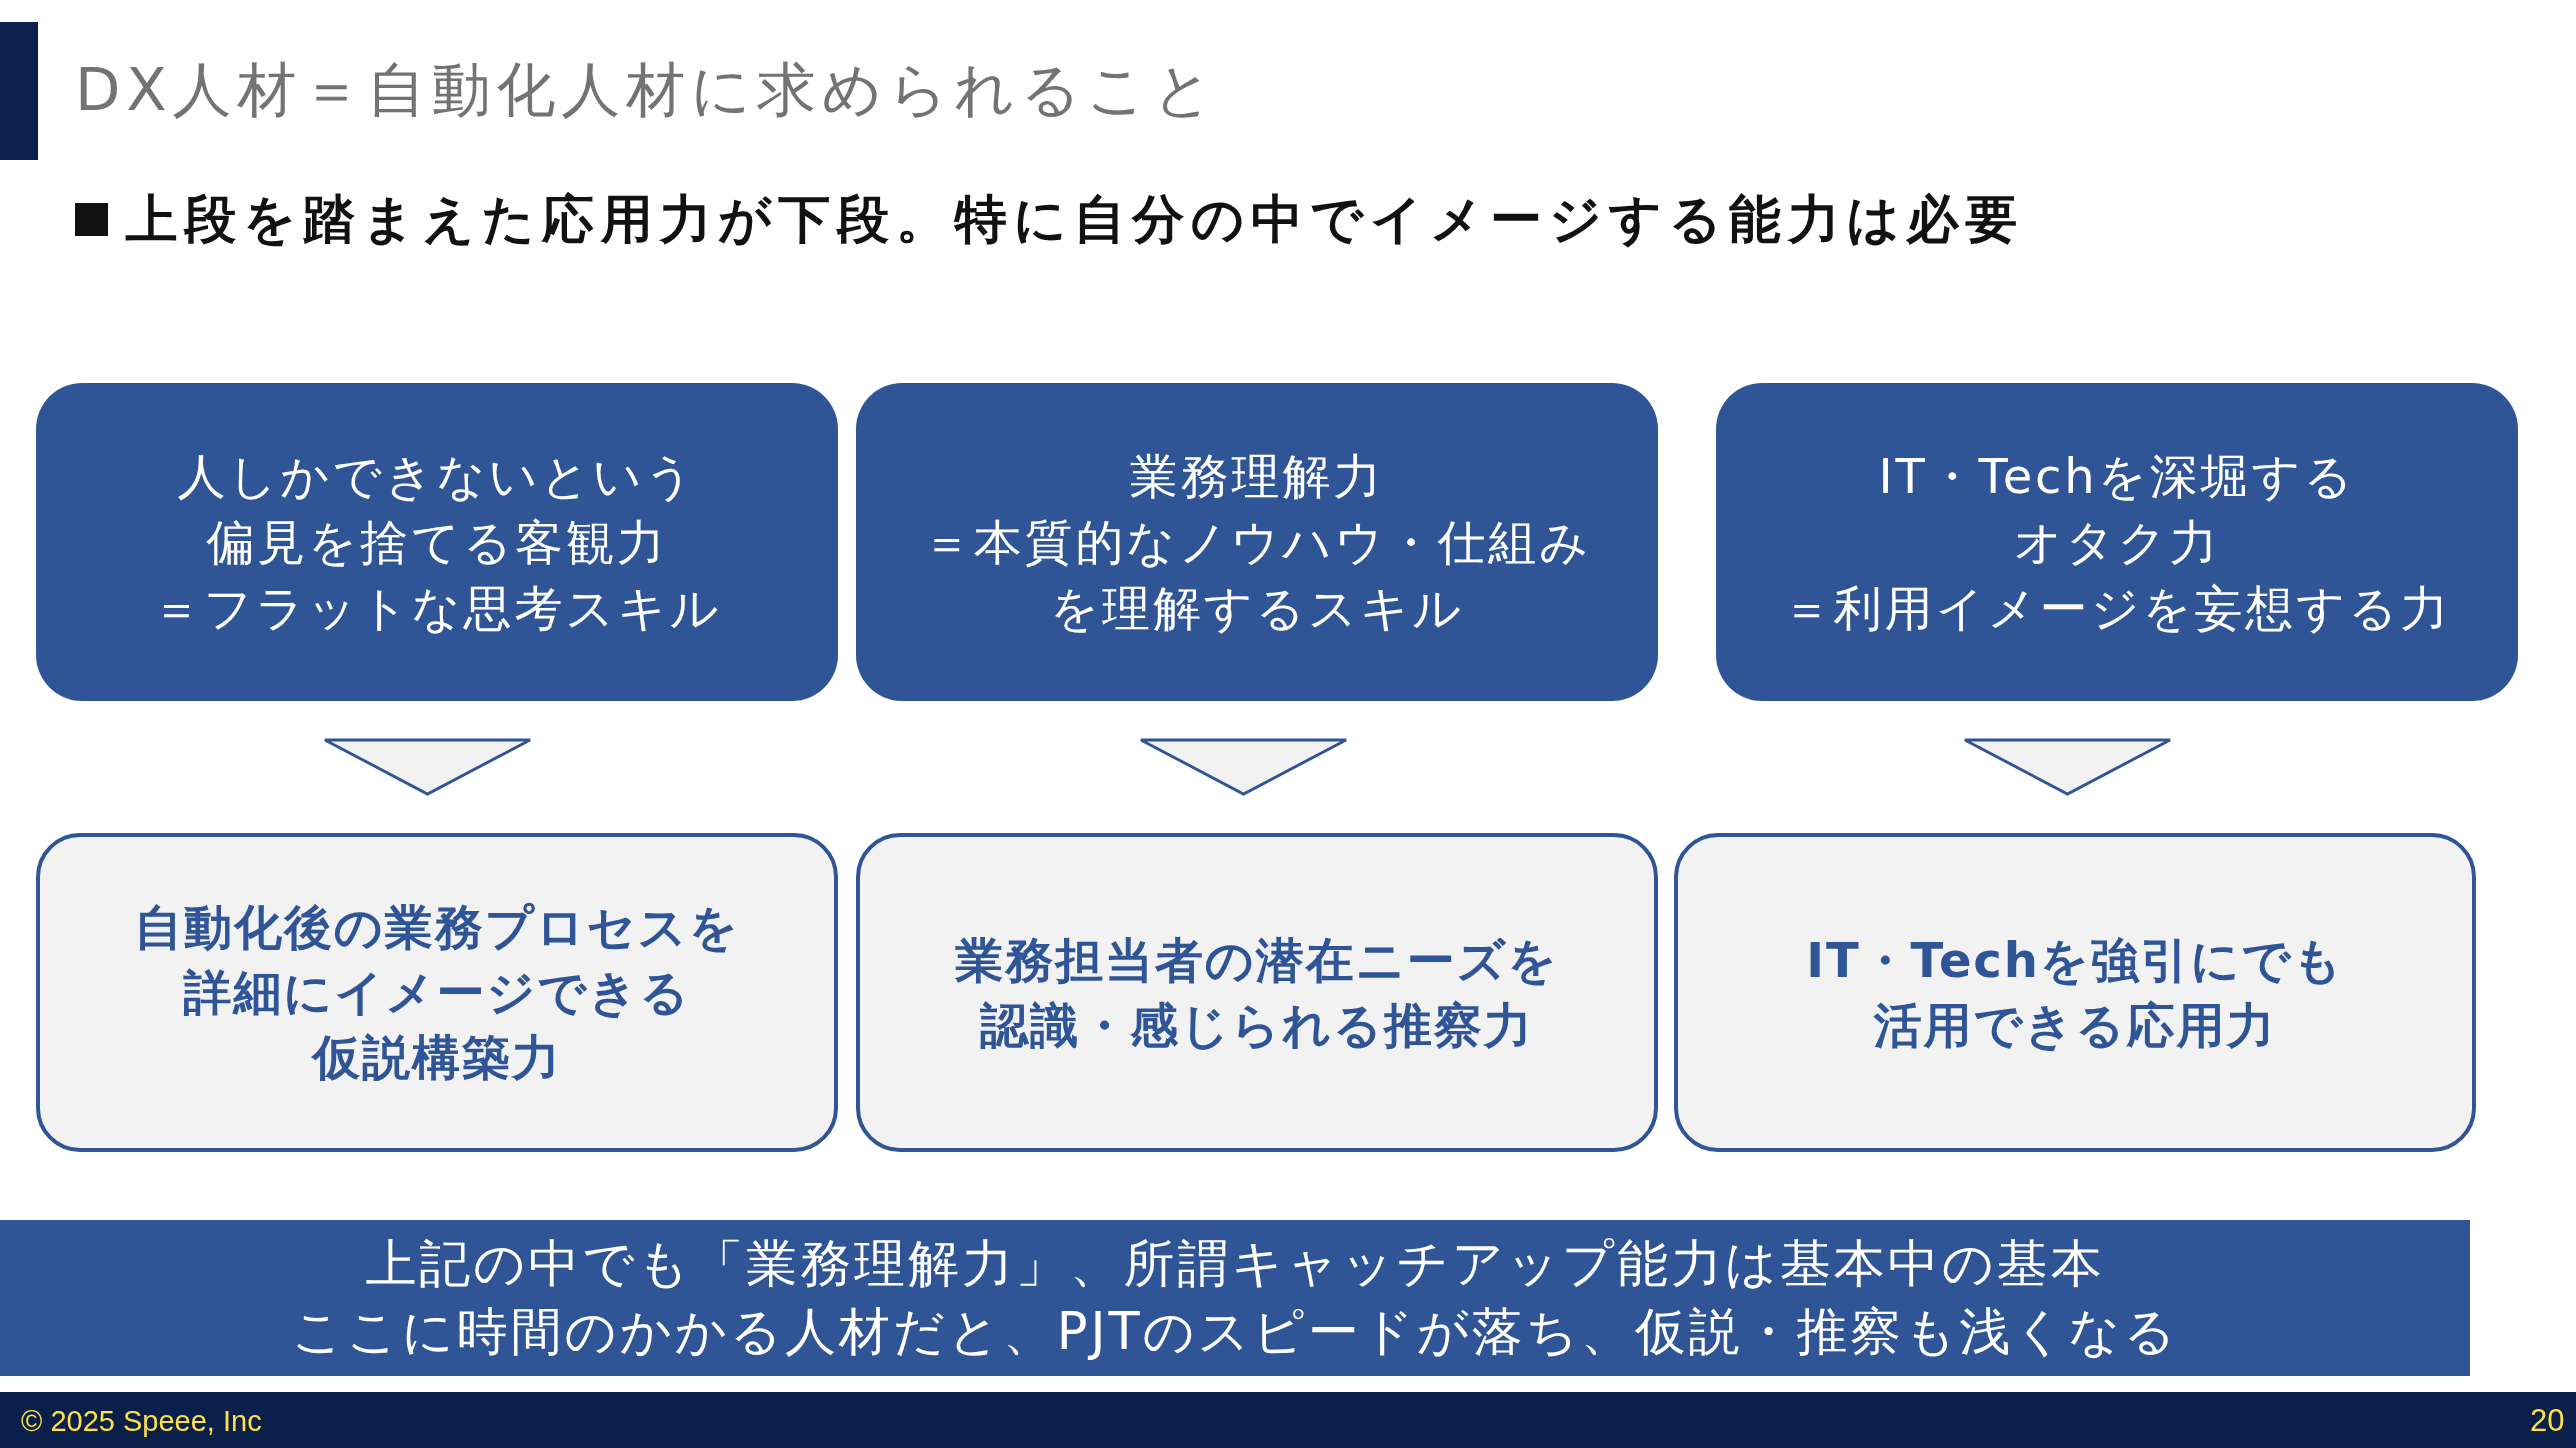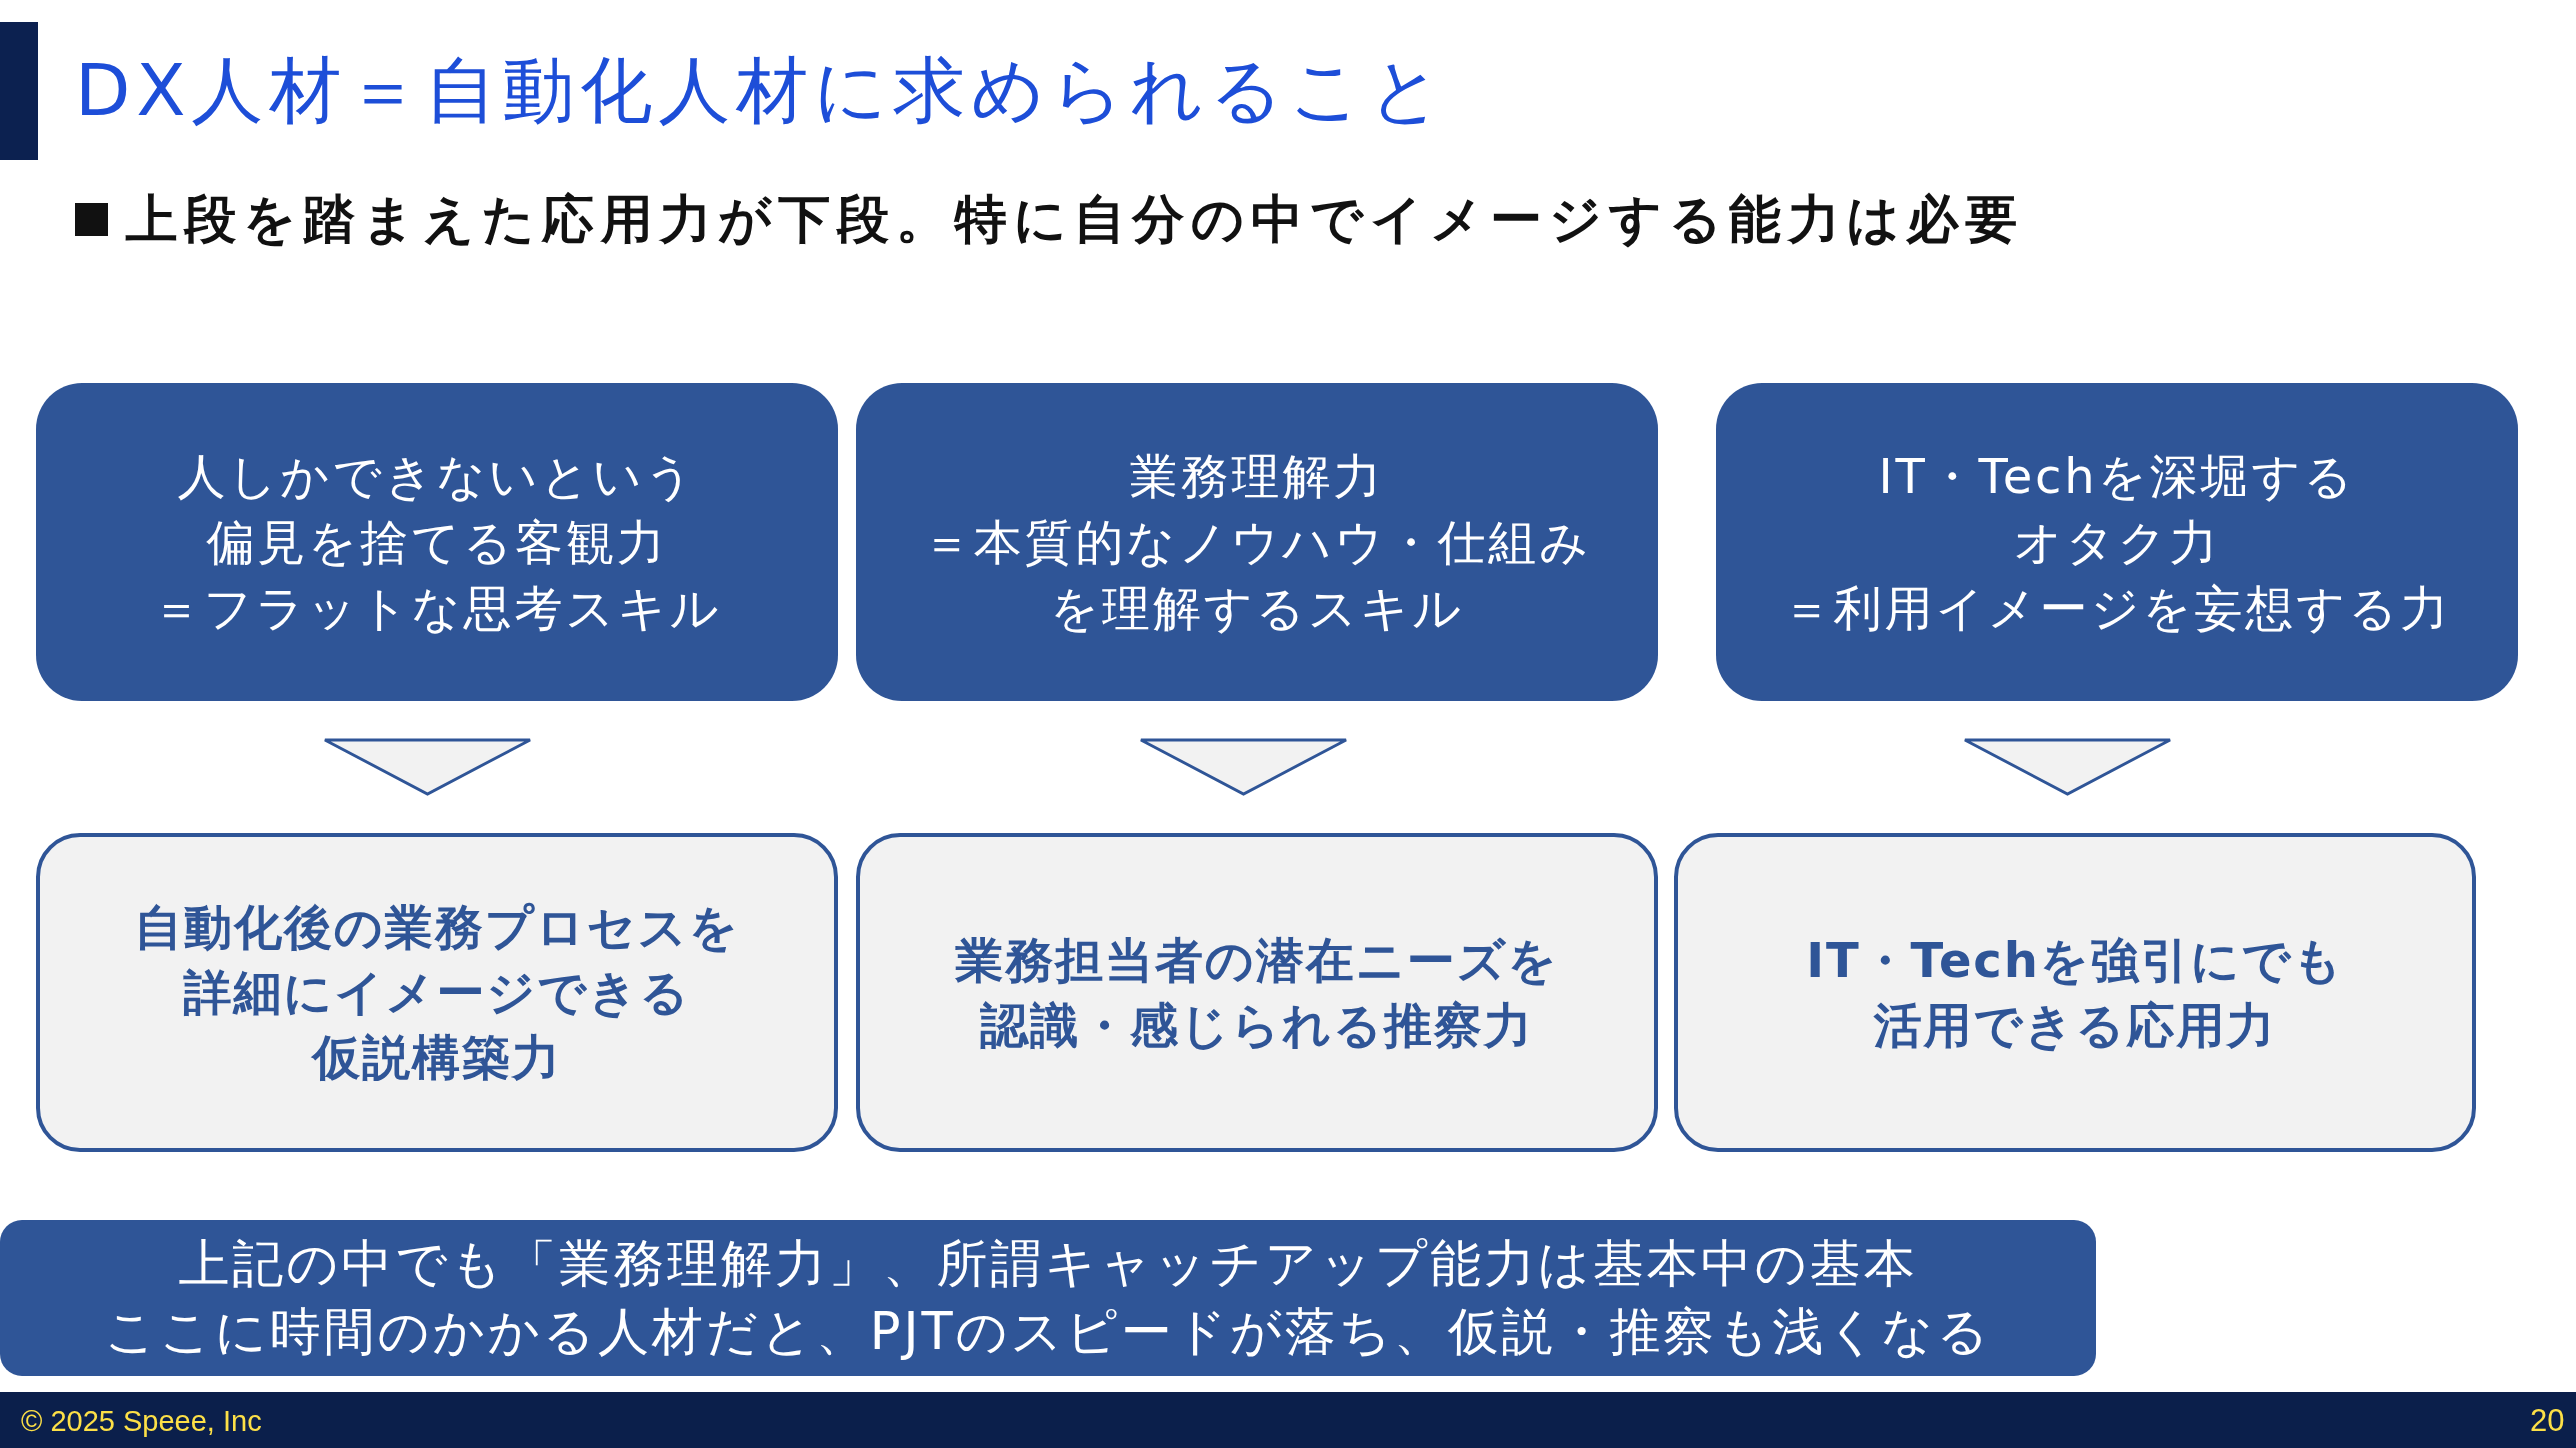--- a/index.html
+++ b/index.html
@@ -9,22 +9,22 @@
       font-family: "DejaVu Sans", "Liberation Sans", sans-serif;
     }
     .slide { position: relative; width: 2576px; height: 1449px; background: #ffffff; }
 
     .title-bar {
       position: absolute; left: 0; top: 22px; width: 38px; height: 138px;
       background: #0c2150;
     }
     .title {
       position: absolute; left: 75px; top: 27px; height: 126px;
-      font-size: 72px; line-height: 126px; letter-spacing: 5.8px;
-      color: #1d4ed8; font-weight: normal; white-space: nowrap;
+      font-size: 59px; line-height: 126px; letter-spacing: 5.8px;
+      color: #737373; font-weight: normal; white-space: nowrap;
     }
 
     .bullets { position: absolute; left: 75px; top: 184px; }
     .bullet {
       height: 71px; line-height: 71px;
       font-size: 52px; font-weight: bold; letter-spacing: 6.8px;
       color: #111111; white-space: nowrap; display: flex; align-items: center;
     }
     .bullet .sq {
       display: inline-block; width: 33px; height: 33px; background: #111;
@@ -48,25 +48,24 @@
       position: absolute; top: 833px; height: 319px; width: 802px;
       background: #f2f2f2; border: 4.8px solid #2f5597; border-radius: 44px;
       display: flex; flex-direction: column; align-items: center; justify-content: center;
       color: #2f5597; text-align: center;
     }
     .bottom-box .line {
       font-size: 48px; line-height: 65px; font-weight: bold; letter-spacing: 1.9px; white-space: nowrap;
     }
 
     .banner {
-      position: absolute; left: 0; top: 1220px; width: 2096px; height: 156px;
+      position: absolute; left: 0; top: 1220px; width: 2470px; height: 156px;
       background: #2f5597; color: #ffffff;
       display: flex; flex-direction: column; align-items: center; justify-content: center;
       text-align: center;
-      border-radius: 22px;
     }
     .banner .line {
       font-size: 51px; line-height: 68px; letter-spacing: 2.9px; white-space: nowrap;
     }
 
     .footer {
       position: absolute; left: 0; top: 1392px; width: 2576px; height: 67px;
       background: #0b1f4b; color: #fde047;
     }
     .footer .copyright {

